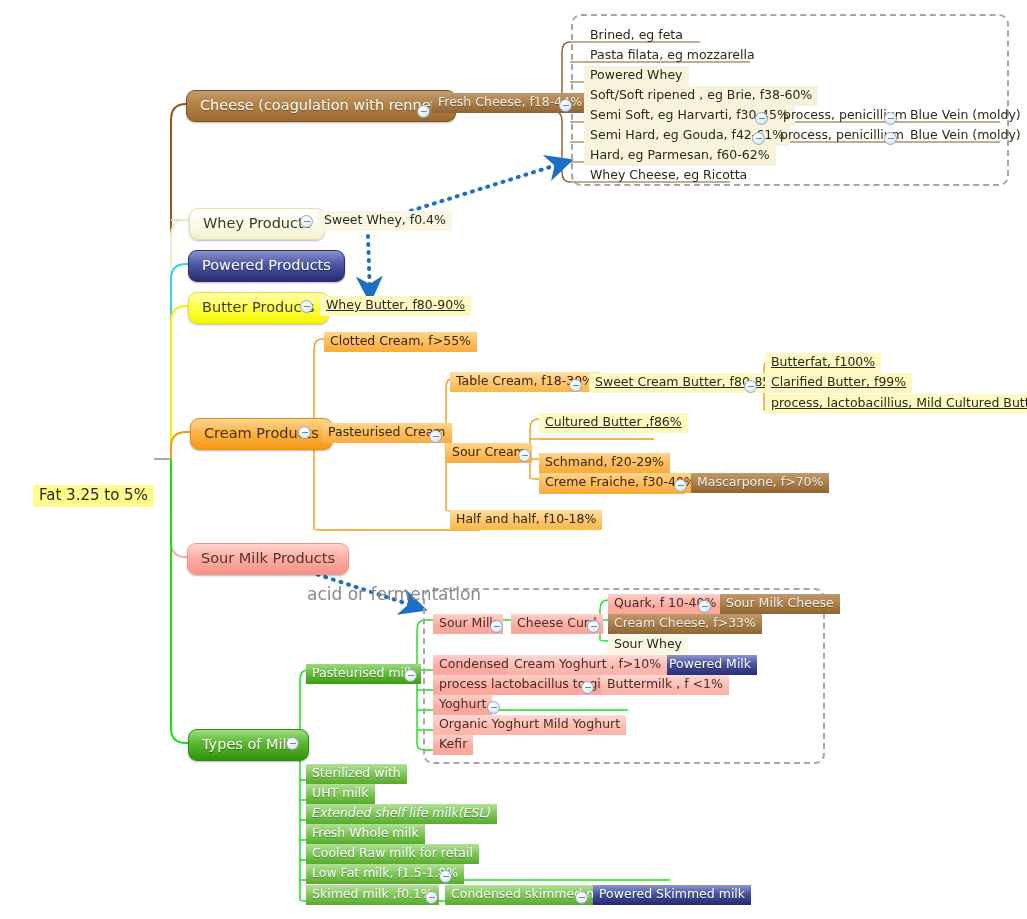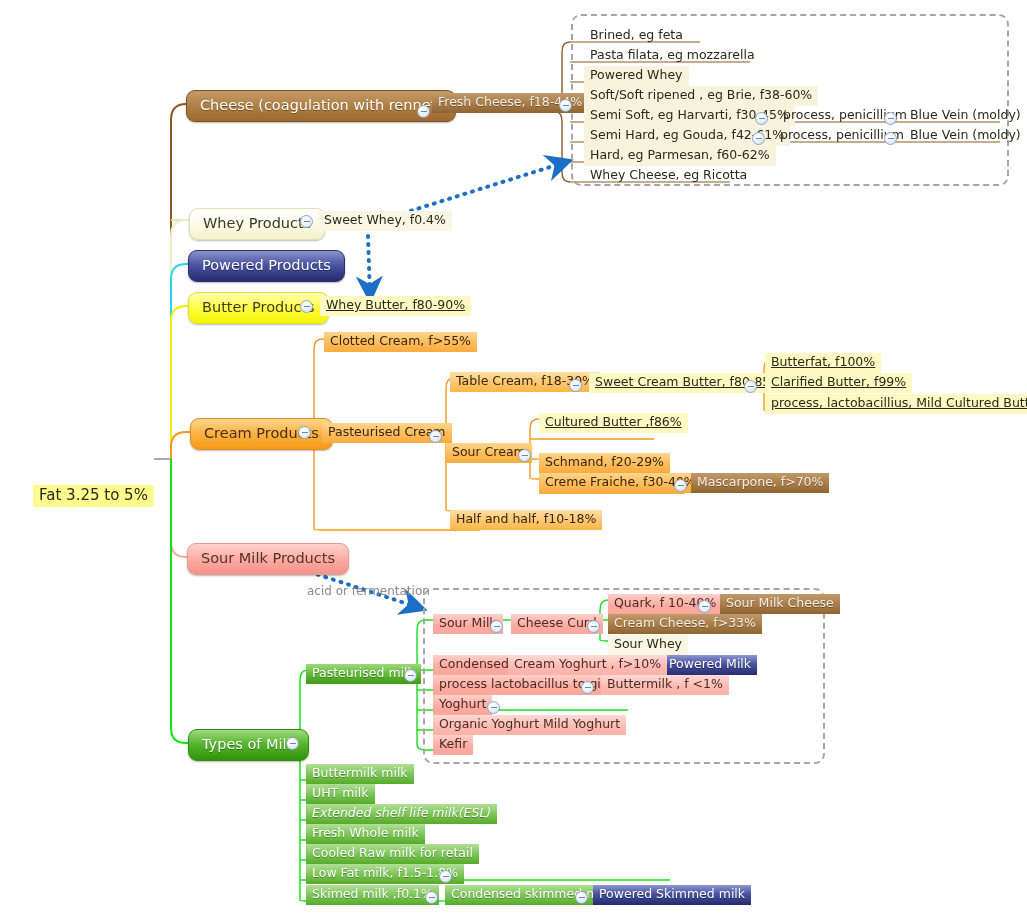--- a/index.html
+++ b/index.html
@@ -148,21 +148,21 @@
   .boundary{
     position:absolute;
     border:2px dashed #a6a6a6;
     border-radius:10px;
     box-sizing:border-box;
   }
 
   
   .rel-label{
     position:absolute;
-    font-size:12px;
+    font-size:17px;
     color:#8a8a8a;
     white-space:nowrap;
   }
 </style>
 </head>
 <body>
 
 <div id="canvas">
 
   <svg class="links" viewBox="0 0 1027 919">
@@ -451,21 +451,21 @@
     <span>Types of Milk</span>
   </div>
   <div class="toggle" style="left:286px;top:737px;"></div>
 
   <div class="node leaf leaf-green" style="left:306px;top:664px;">
     <span>Pasteurised milk</span>
   </div>
   <div class="toggle" style="left:404px;top:669px;"></div>
 
   <div class="node leaf leaf-green2" style="left:306px;top:764px;">
-    <span>Buttermilk milk</span>
+    <span>Sterilized with</span>
   </div>
   <div class="node leaf leaf-green2" style="left:306px;top:784px;">
     <span>UHT milk</span>
   </div>
   <div class="node leaf leaf-green2" style="left:306px;top:804px;font-style:italic;">
     <span>Extended shelf life milk(ESL)</span>
   </div>
   <div class="node leaf leaf-green2" style="left:306px;top:824px;">
     <span>Fresh Whole milk</span>
   </div>

